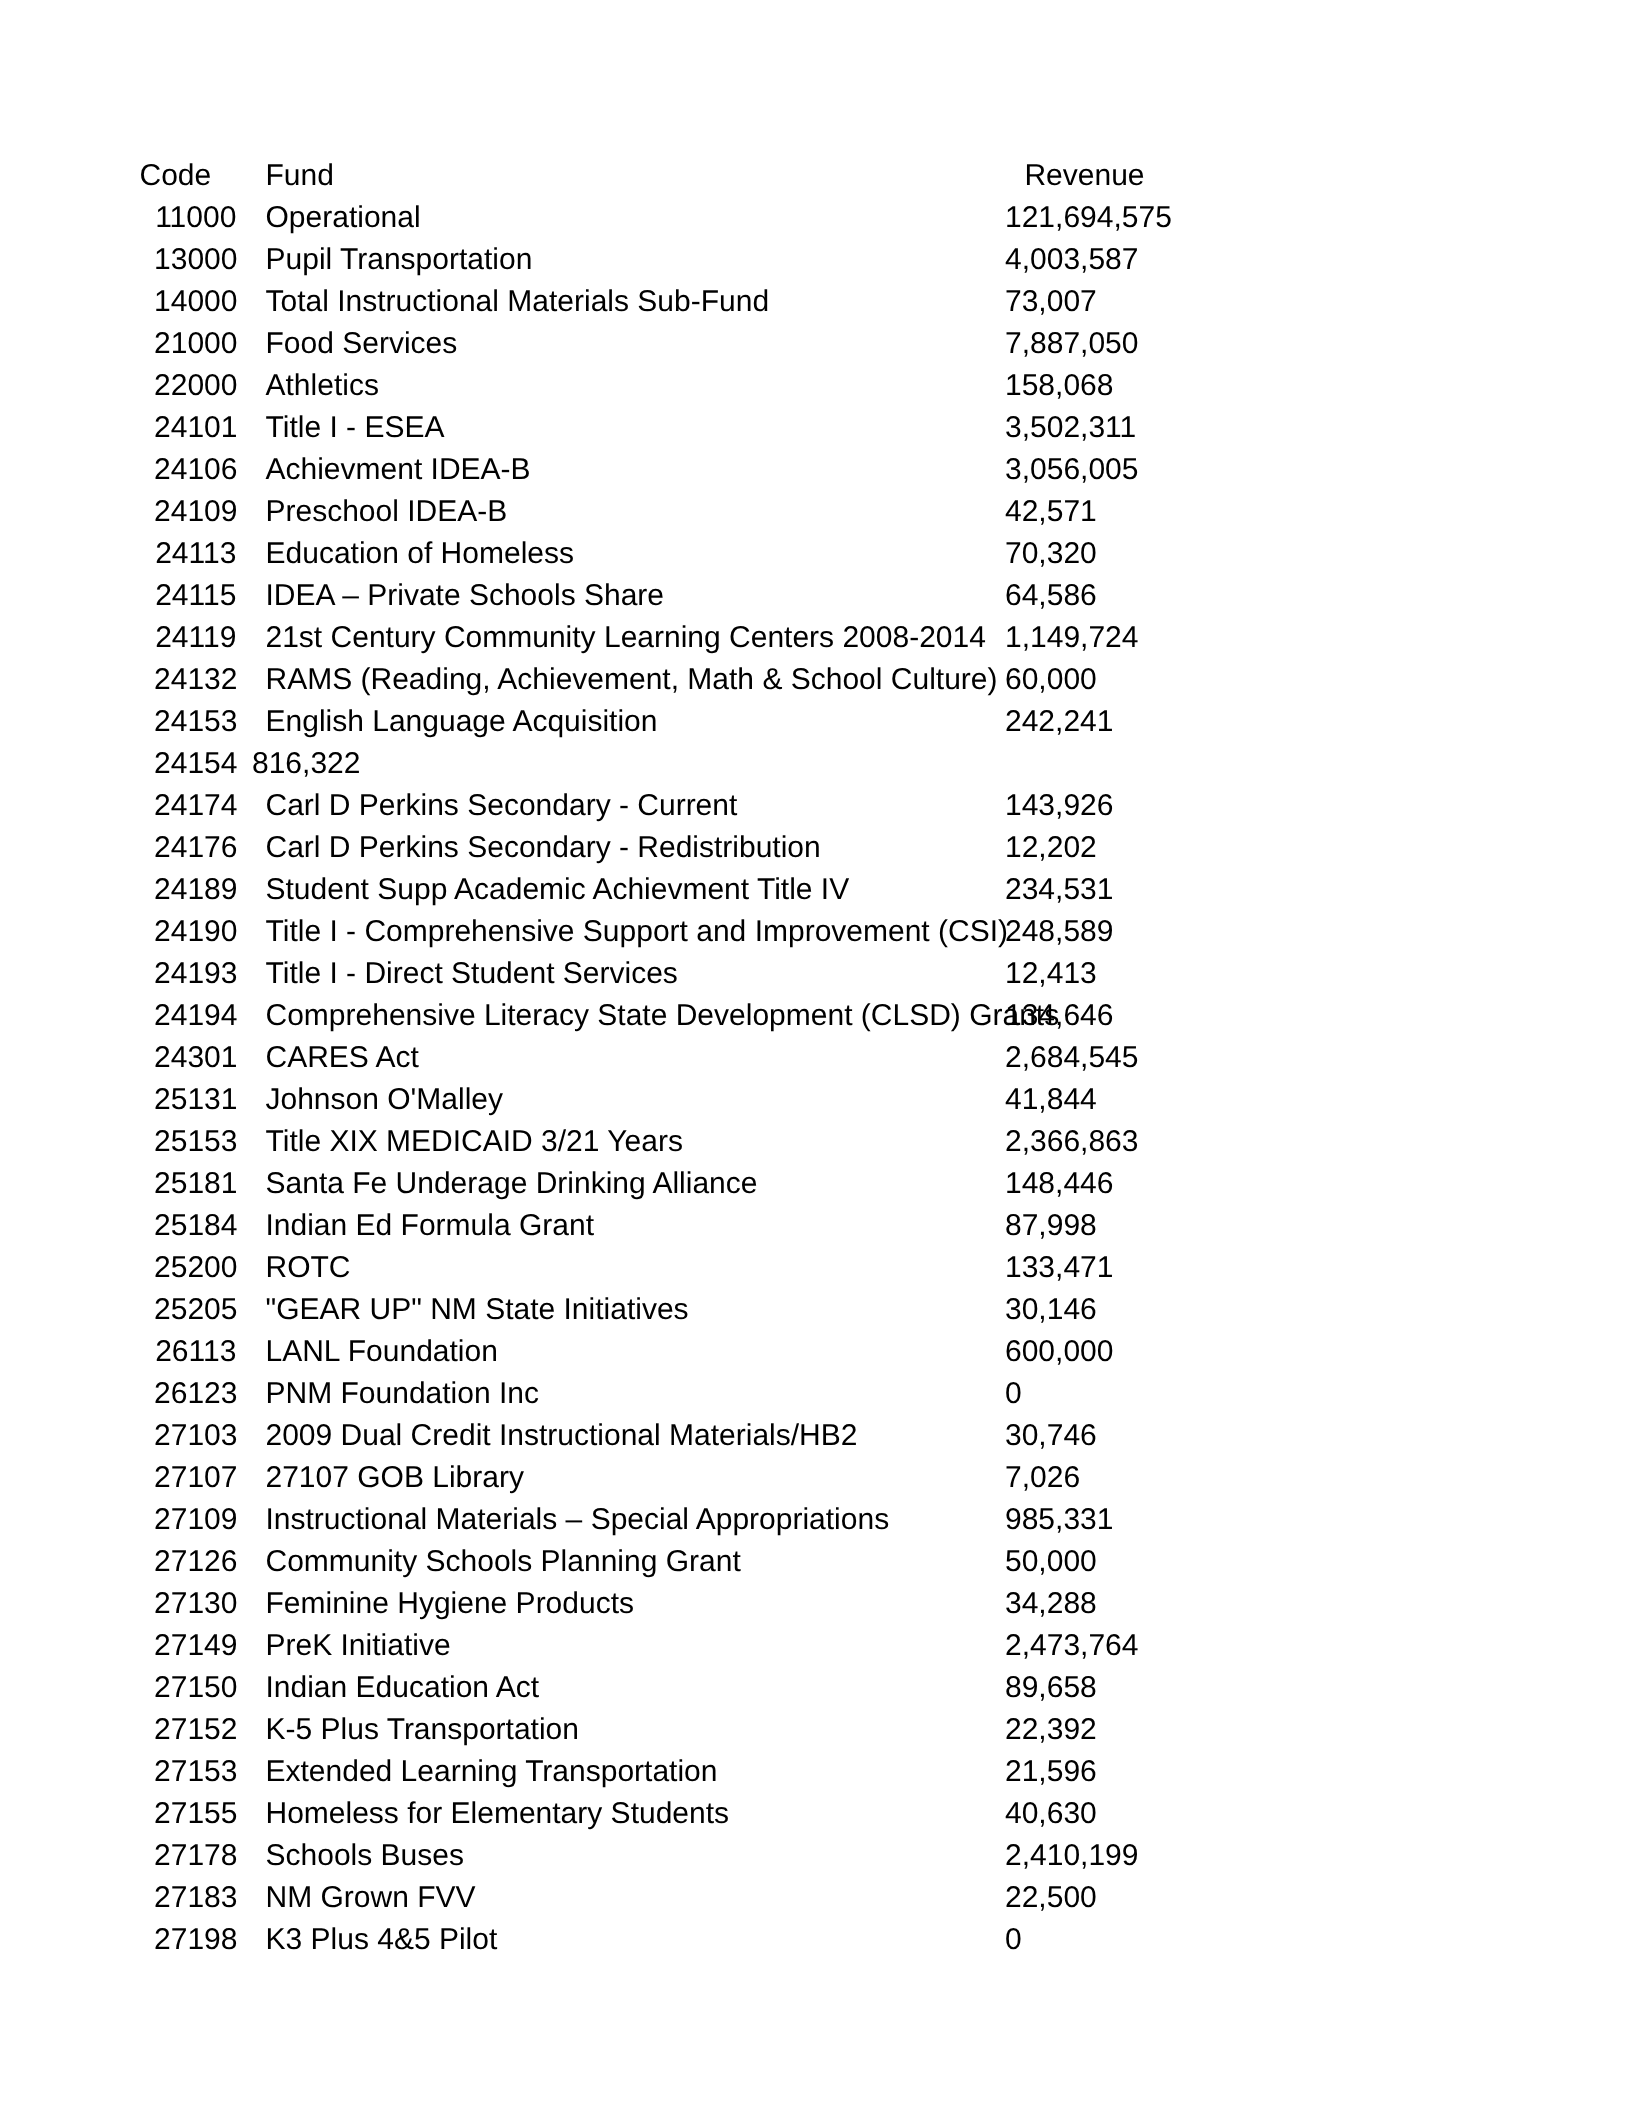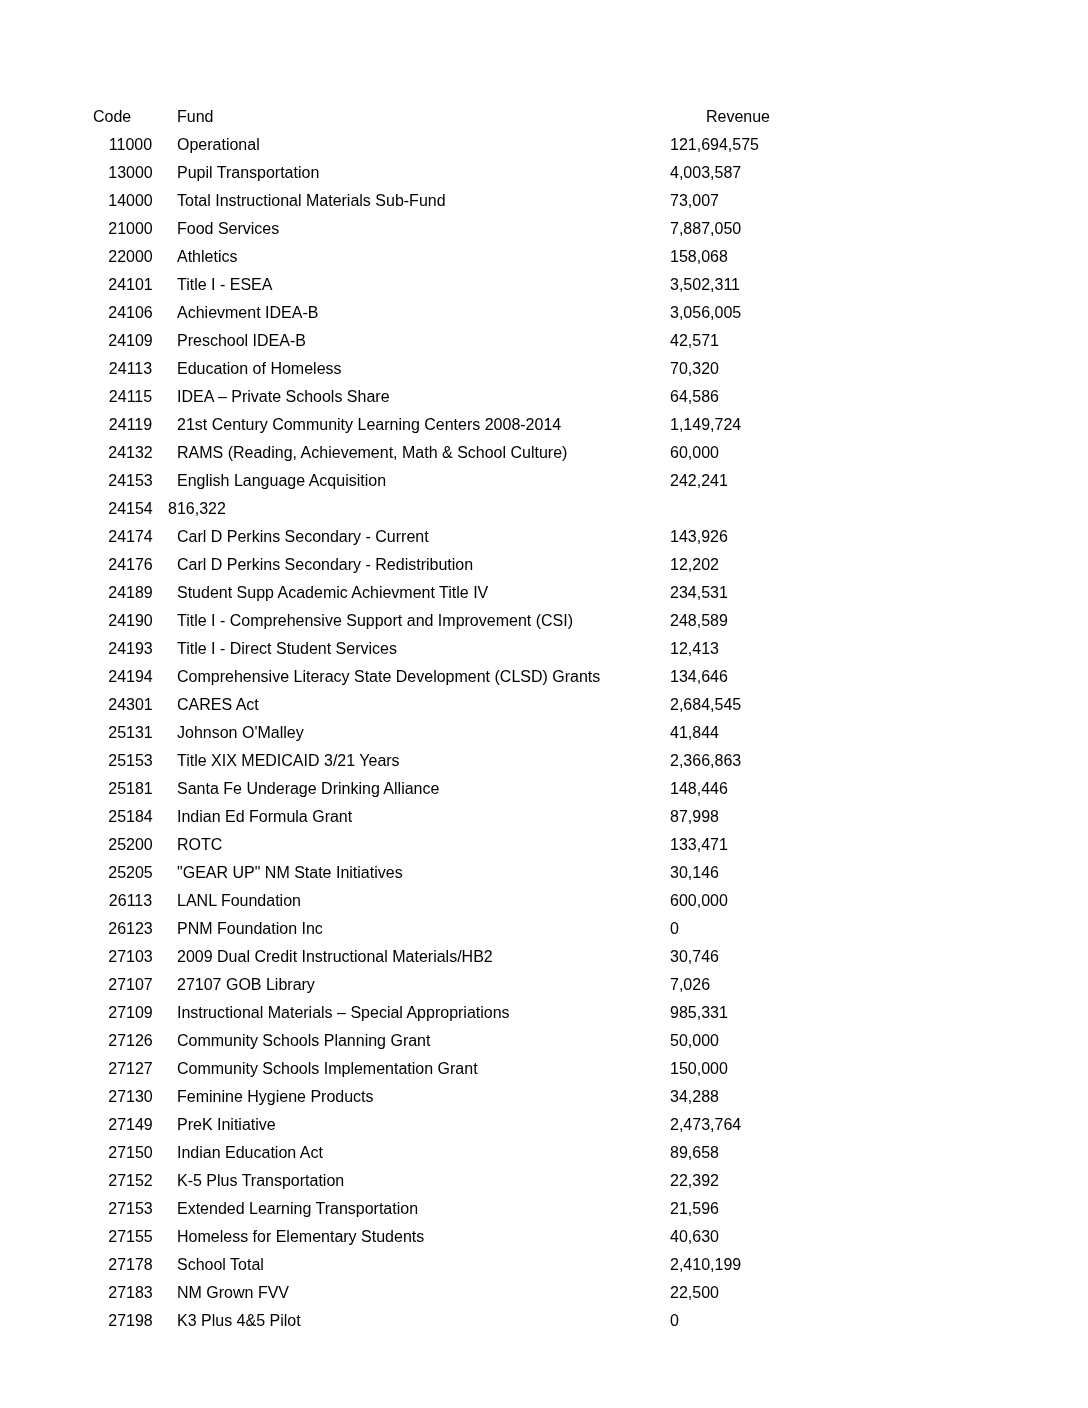--- a/index.html
+++ b/index.html
@@ -19,21 +19,21 @@
   .fund-table {
     position: absolute;
     left: 93px;
     top: 103px;
     width: 677px;
   }
   .t-row {
     display: flex;
     height: 28px;
     line-height: 28px;
-    font-size: 16px;
+    font-size: 20px;
     white-space: nowrap;
   }
   .col-code {
     width: 75px;
     text-align: center;
     flex: 0 0 auto;
   }
   .col-fund {
     width: 493px;
     margin-left: 9px;
@@ -43,21 +43,21 @@
   }
   .col-rev {
     width: 100px;
     text-align: left;
     flex: 0 0 auto;
   }
   .t-row.header .col-code {
     text-align: left;
   }
   .t-row.header .col-rev {
-    text-align: right;
+    text-align: center;
     box-sizing: border-box;
     padding-left: 6px;
   }
 </style>
 </head>
 <body>
 
 <div class="page">
   <div class="fund-table">
     <div class="t-row header">
@@ -256,25 +256,20 @@
       <span class="col-fund">Instructional Materials – Special Appropriations</span>
       <span class="col-rev">985,331</span>
     </div>
 
     <div class="t-row">
       <span class="col-code">27126</span>
       <span class="col-fund">Community Schools Planning Grant</span>
       <span class="col-rev">50,000</span>
     </div>
 
-    <div class="t-row">
-      <span class="col-code">27127</span>
-      <span class="col-fund">Community Schools Implementation Grant</span>
-      <span class="col-rev">150,000</span>
-    </div>
 
     <div class="t-row">
       <span class="col-code">27130</span>
       <span class="col-fund">Feminine Hygiene Products</span>
       <span class="col-rev">34,288</span>
     </div>
 
     <div class="t-row">
       <span class="col-code">27149</span>
       <span class="col-fund">PreK Initiative</span>
@@ -300,21 +295,21 @@
     </div>
 
     <div class="t-row">
       <span class="col-code">27155</span>
       <span class="col-fund">Homeless for Elementary Students</span>
       <span class="col-rev">40,630</span>
     </div>
 
     <div class="t-row">
       <span class="col-code">27178</span>
-      <span class="col-fund">School Total</span>
+      <span class="col-fund">Schools Buses</span>
       <span class="col-rev">2,410,199</span>
     </div>
 
     <div class="t-row">
       <span class="col-code">27183</span>
       <span class="col-fund">NM Grown FVV</span>
       <span class="col-rev">22,500</span>
     </div>
 
     <div class="t-row">

